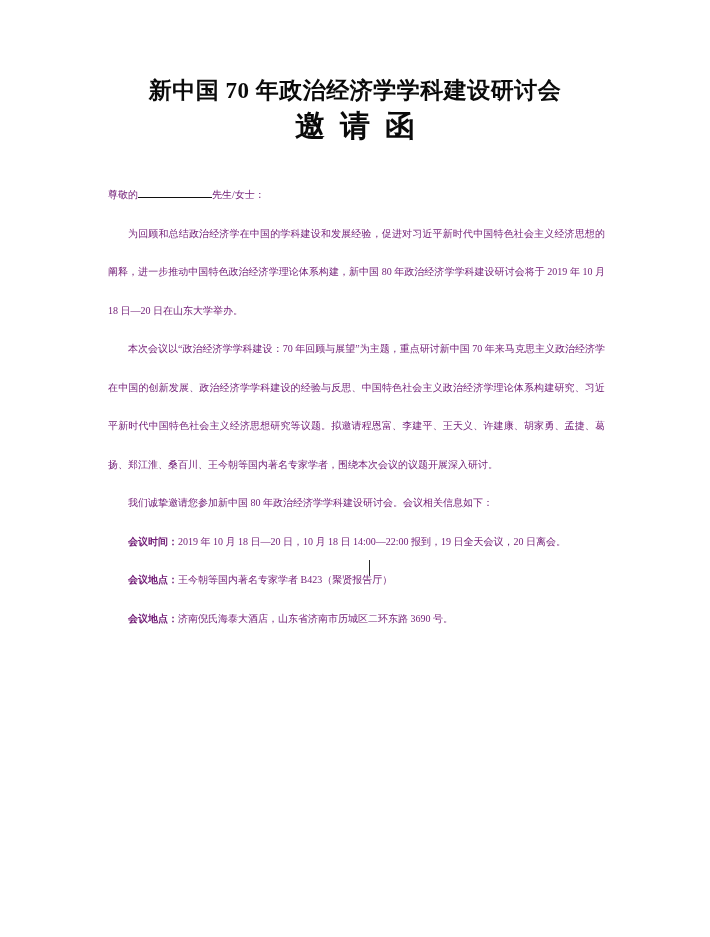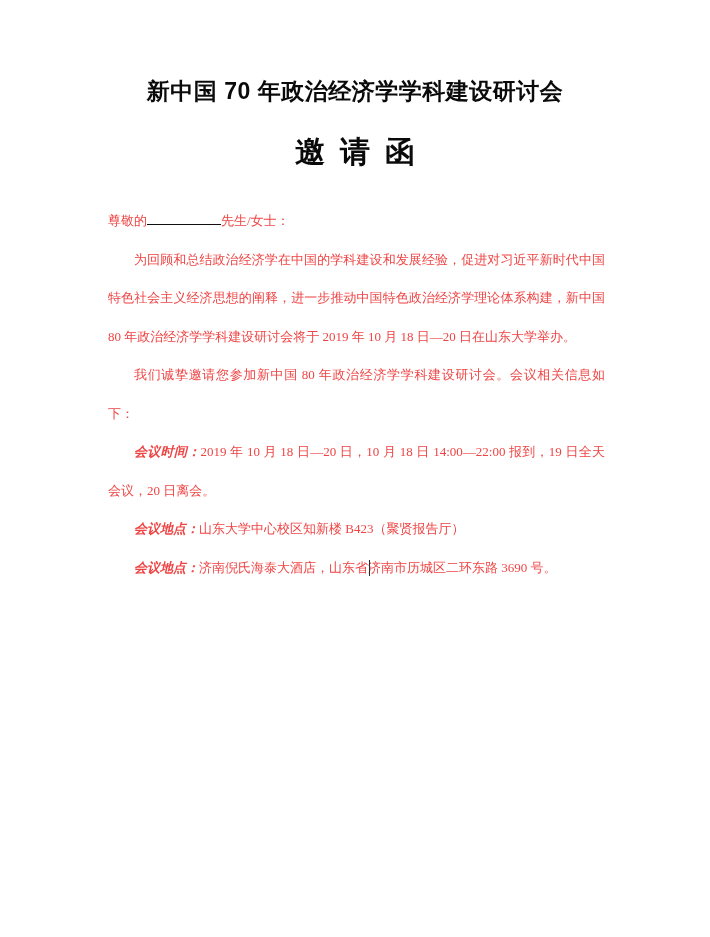--- a/index.html
+++ b/index.html
@@ -14,63 +14,61 @@
   }
   .page {
     width: 710px;
     height: 937px;
     position: relative;
   }
   .doc-title {
     margin: 0;
     padding-top: 76px;
     text-align: center;
-    font-family: Liberation Sans, sans-serif;
+    font-family: Liberation Serif, serif;
     font-weight: 700;
     font-size: 23px;
     line-height: 30px;
     letter-spacing: 0.5px;
     color: #0a0a0a;
   }
   .doc-subtitle {
-    margin-top: 26px;
     text-align: center;
     font-family: "DejaVu Serif", serif;
     font-weight: 700;
     font-size: 30px;
     line-height: 40px;
     letter-spacing: 15px;
     text-indent: 15px;
     color: #0a0a0a;
   }
   .content {
     margin: 30px 105px 0 108px;
     width: 497px;
-    font-size: 13px;
+    font-size: 10px;
     line-height: 38.5px;
     text-align: justify;
-    color: #ef4444;
+    color: #701a75;
   }
   .content p {
     margin: 0;
     text-indent: 2em;
   }
   .content p.no-indent {
     text-indent: 0;
   }
   .blank-line {
     display: inline-block;
     width: 74px;
     height: 15px;
     border-bottom: 1px solid #101010;
     vertical-align: baseline;
   }
   .info-label {
     font-weight: 700;
-    font-style: italic;
   }
   .text-caret {
     position: absolute;
     left: 369px;
     top: 560px;
     width: 1px;
     height: 16px;
     background: #2a2a2a;
   }
 </style>
@@ -83,26 +81,27 @@
 
   <div class="doc-subtitle">邀请函</div>
 
   <div class="content">
 
     <p class="no-indent"><span>尊敬的</span><span class="blank-line"></span><span>先生/女士：</span></p>
 
 
     <p>为回顾和总结政治经济学在中国的学科建设和发展经验，促进对习近平新时代中国特色社会主义经济思想的阐释，进一步推动中国特色政治经济学理论体系构建，新中国 80 年政治经济学学科建设研讨会将于 2019 年 10 月 18 日—20 日在山东大学举办。</p>
 
+    <p>本次会议以“政治经济学学科建设：70 年回顾与展望”为主题，重点研讨新中国 70 年来马克思主义政治经济学在中国的创新发展、政治经济学学科建设的经验与反思、中国特色社会主义政治经济学理论体系构建研究、习近平新时代中国特色社会主义经济思想研究等议题。拟邀请程恩富、李建平、王天义、许建康、胡家勇、孟捷、葛扬、郑江淮、桑百川、王今朝等国内著名专家学者，围绕本次会议的议题开展深入研讨。</p>
 
     <p>我们诚挚邀请您参加新中国 80 年政治经济学学科建设研讨会。会议相关信息如下：</p>
 
     <p><b class="info-label">会议时间：</b><span>2019 年 10 月 18 日—20 日，10 月 18 日 14:00—22:00 报到，19 日全天会议，20 日离会。</span></p>
 
-    <p><b class="info-label">会议地点：</b><span>山东大学中心校区知新楼 B423（聚贤报告厅）</span></p>
+    <p><b class="info-label">会议地点：</b><span>王今朝等国内著名专家学者 B423（聚贤报告厅）</span></p>
 
     <p><b class="info-label">会议地点：</b><span>济南倪氏海泰大酒店，山东省济南市历城区二环东路 3690 号。</span></p>
 
     <p></p>
 
   </div>
 
   <div class="text-caret"></div>
 
 </div>

